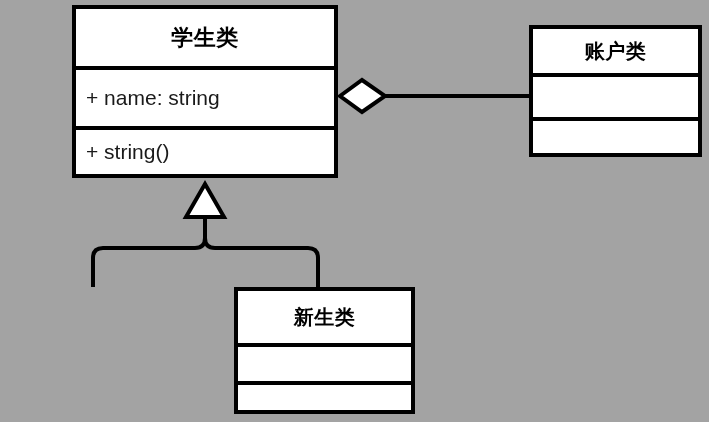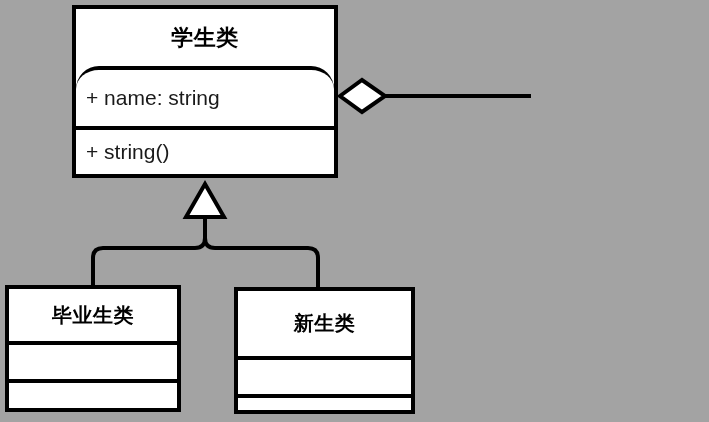--- a/index.html
+++ b/index.html
@@ -54,21 +54,21 @@
     padding-left: 10px;
   }
   
   #class-student {
     left: 72px;
     top: 5px;
     width: 266px;
     height: 173px;
   }
   #class-student .c0 { height: 57px; font-size: 22px; }
-  #class-student .c1 { height: 60px; font-size: 21px; border-radius: 23px; }
+  #class-student .c1 { height: 60px; font-size: 21px; }
   #class-student .c2 { flex: 1 1 auto; font-size: 21px; }
 
   #class-account {
     left: 529px;
     top: 25px;
     width: 173px;
     height: 132px;
   }
   #class-account .c0 { height: 44px; font-size: 20px; }
   #class-account .c1 { height: 44px; }
@@ -83,21 +83,21 @@
   #class-graduate .c0 { height: 52px; font-size: 20px; }
   #class-graduate .c1 { height: 38px; }
   #class-graduate .c2 { flex: 1 1 auto; }
 
   #class-freshman {
     left: 234px;
     top: 287px;
     width: 181px;
     height: 127px;
   }
-  #class-freshman .c0 { height: 65px; font-size: 20px; }
+  #class-freshman .c0 { height: 52px; font-size: 20px; }
   #class-freshman .c1 { height: 38px; }
   #class-freshman .c2 { flex: 1 1 auto; }
 </style>
 </head>
 <body>
 
 <div id="canvas">
 
   <svg class="layer" viewBox="0 0 709 422" xmlns="http://www.w3.org/2000/svg">
 
@@ -122,26 +122,26 @@
       <polygon points="205,184 224,217 186,217" fill="#ffffff" stroke="#000000" stroke-width="4" stroke-linejoin="miter"></polygon>
     </g>
   </svg>
 
   <div class="uml-class" id="class-student">
     <div class="compartment cls-title c0">学生类</div>
     <div class="compartment cls-member divider-top c1">+ name: string</div>
     <div class="compartment cls-member divider-top c2">+ string()</div>
   </div>
 
-
-  <div class="uml-class" id="class-graduate">
-    <div class="compartment cls-title c0">毕业生类</div>
+  <div class="uml-class" id="class-account">
+    <div class="compartment cls-title c0">账户类</div>
     <div class="compartment cls-member divider-top c1"></div>
     <div class="compartment cls-member divider-top c2"></div>
   </div>
+
 
   <div class="uml-class" id="class-freshman">
     <div class="compartment cls-title c0">新生类</div>
     <div class="compartment cls-member divider-top c1"></div>
     <div class="compartment cls-member divider-top c2"></div>
   </div>
 
 </div>
 
 </body></html>

